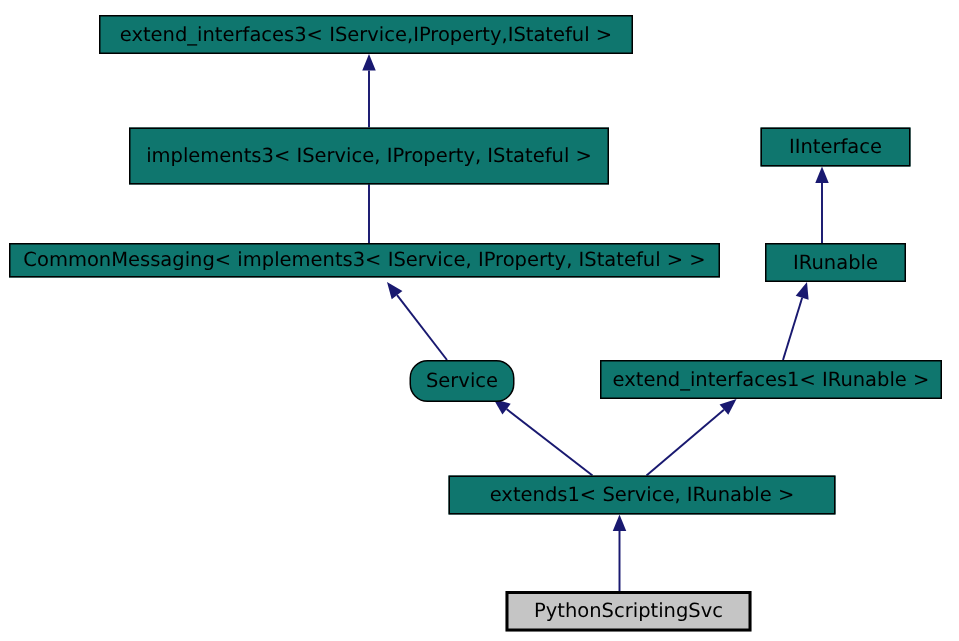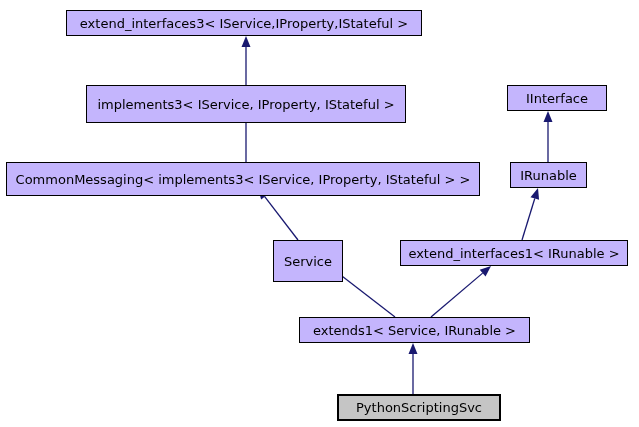--- a/index.html
+++ b/index.html
@@ -20,21 +20,21 @@
     left: 0;
     top: 0;
     width: 639px;
     height: 427px;
     pointer-events: none;
   }
   .node {
     position: absolute;
     box-sizing: border-box;
     border: 1px solid #000000;
-    background: #c4b5fd;
+    background: #0f766e;
     color: #000000;
     font-size: 13px;
     line-height: 1;
     display: flex;
     align-items: center;
     justify-content: center;
     white-space: nowrap;
     cursor: pointer;
   }
   .node.selected {
@@ -62,20 +62,20 @@
       <polygon points="329,266 340.4556487701548,269.1651400055687 334.9526212604729,276.28670501809813" fill="#191970"></polygon>
       <line x1="431" y1="317" x2="482.61866750464594" y2="273.12413262105093" stroke="#191970" stroke-width="1.3"></line>
       <polygon points="491,266 485.5330853950759,276.5528595509685 479.704249614216,269.6954056911334" fill="#191970"></polygon>
       <line x1="413" y1="394" x2="413" y2="354" stroke="#191970" stroke-width="1.3"></line>
       <polygon points="413,343 417.5,354 408.5,354" fill="#191970"></polygon>
     </svg>
   <div id="nodes-layer">
       <div class="node" style="left: 66px; top: 10px; width: 356px; height: 26px;">extend_interfaces3&lt; IService,IProperty,IStateful &gt;</div>
       <div class="node" style="left: 86px; top: 85px; width: 320px; height: 38px;">implements3&lt; IService, IProperty, IStateful &gt;</div>
       <div class="node" style="left: 507px; top: 85px; width: 100px; height: 26px;">IInterface</div>
-      <div class="node" style="left: 6px; top: 162px; width: 474px; height: 34px;">CommonMessaging&lt; implements3&lt; IService, IProperty, IStateful &gt; &gt;</div>
-      <div class="node" style="left: 510px; top: 162px; width: 77px; height: 26px;">IRunable</div>
-      <div class="node" style="left: 273px; top: 240px; width: 70px; height: 42px;">Service</div>
+      <div class="node" style="left: 6px; top: 162px; width: 474px; height: 23px;">CommonMessaging&lt; implements3&lt; IService, IProperty, IStateful &gt; &gt;</div>
+      <div class="node" style="left: 510px; top: 162px; width: 94px; height: 26px;">IRunable</div>
+      <div class="node" style="left: 273px; top: 240px; width: 70px; height: 28px; border-radius: 12px;">Service</div>
       <div class="node" style="left: 400px; top: 240px; width: 228px; height: 26px; text-align: right;">extend_interfaces1&lt; IRunable &gt;</div>
-      <div class="node" style="left: 299px; top: 317px; width: 231px; height: 26px;">extends1&lt; Service, IRunable &gt;</div>
+      <div class="node" style="left: 299px; top: 317px; width: 258px; height: 26px;">extends1&lt; Service, IRunable &gt;</div>
       <div class="node selected" style="left: 337px; top: 394px; width: 164px; height: 27px;">PythonScriptingSvc</div>
     </div>
 </div>
 
 </body></html>

